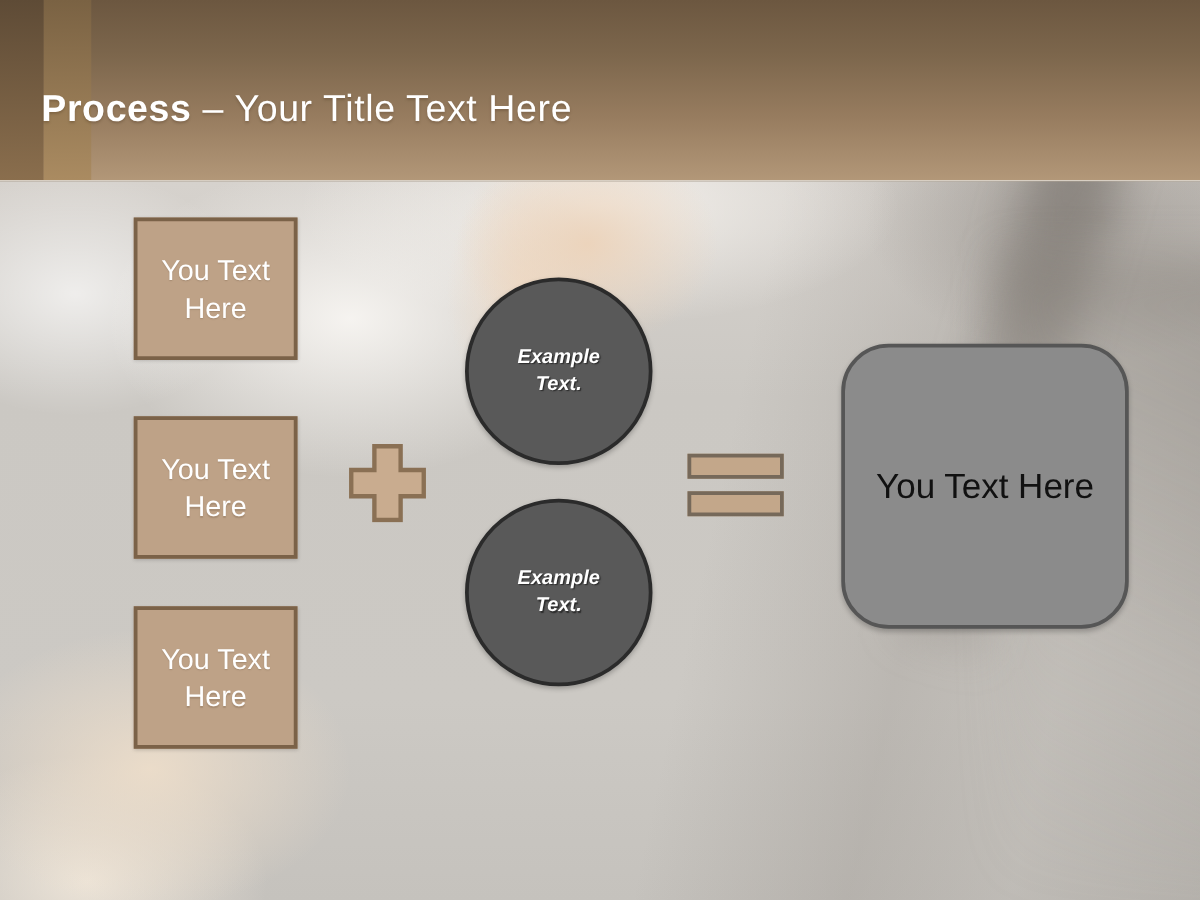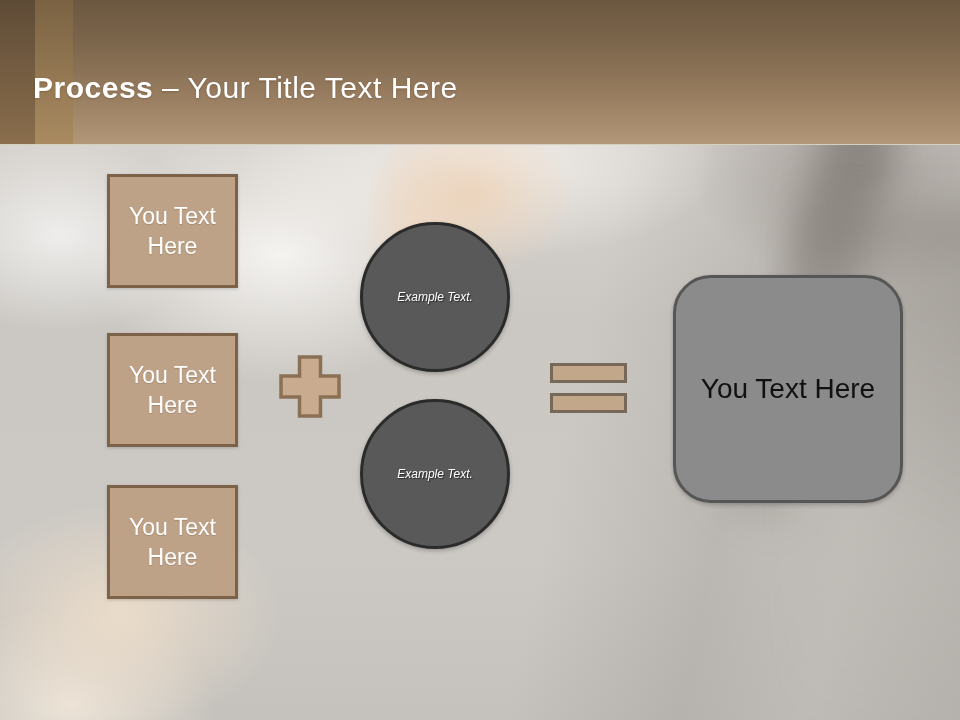--- a/index.html
+++ b/index.html
@@ -66,24 +66,24 @@
     display:flex; align-items:center; justify-content:center; text-align:center;
     color:#ffffff; font-size:23px; line-height:30px;
     box-shadow:0 1px 3px rgba(0,0,0,0.18);
   }
   .input-box .label { width:112px; text-shadow:0 1px 1px rgba(90,70,50,0.25); }
   .b1 { top:174px; } .b2 { top:333px; } .b3 { top:485px; }
 
   .plus-sign { position:absolute; left:279px; top:355px; }
 
   .example-circle {
-    position:absolute; left:360px; width:150px; height:150px; box-sizing:border-box;
+    position:absolute; left:372px; width:150px; height:150px; box-sizing:border-box;
     background:#595959; border:3px solid #2b2b2b; border-radius:50%;
     display:flex; align-items:center; justify-content:center; text-align:center;
-    color:#ffffff; font-size:12px; line-height:22px; font-weight:400; font-style:italic;
+    color:#ffffff; font-size:16px; line-height:22px; font-weight:700; font-style:italic;
     box-shadow:0 2px 4px rgba(0,0,0,0.25);
   }
   .example-circle .label { width:86px; text-shadow:1px 1px 1px rgba(0,0,0,0.55); }
   .c1 { top:222px; } .c2 { top:399px; }
 
   .equals-sign { position:absolute; left:550px; top:363px; display:flex; flex-direction:column; gap:10px; }
   .equals-sign .bar {
     width:77px; height:20px; box-sizing:border-box;
     background:#c3a78a; border:3px solid #76695a;
   }

